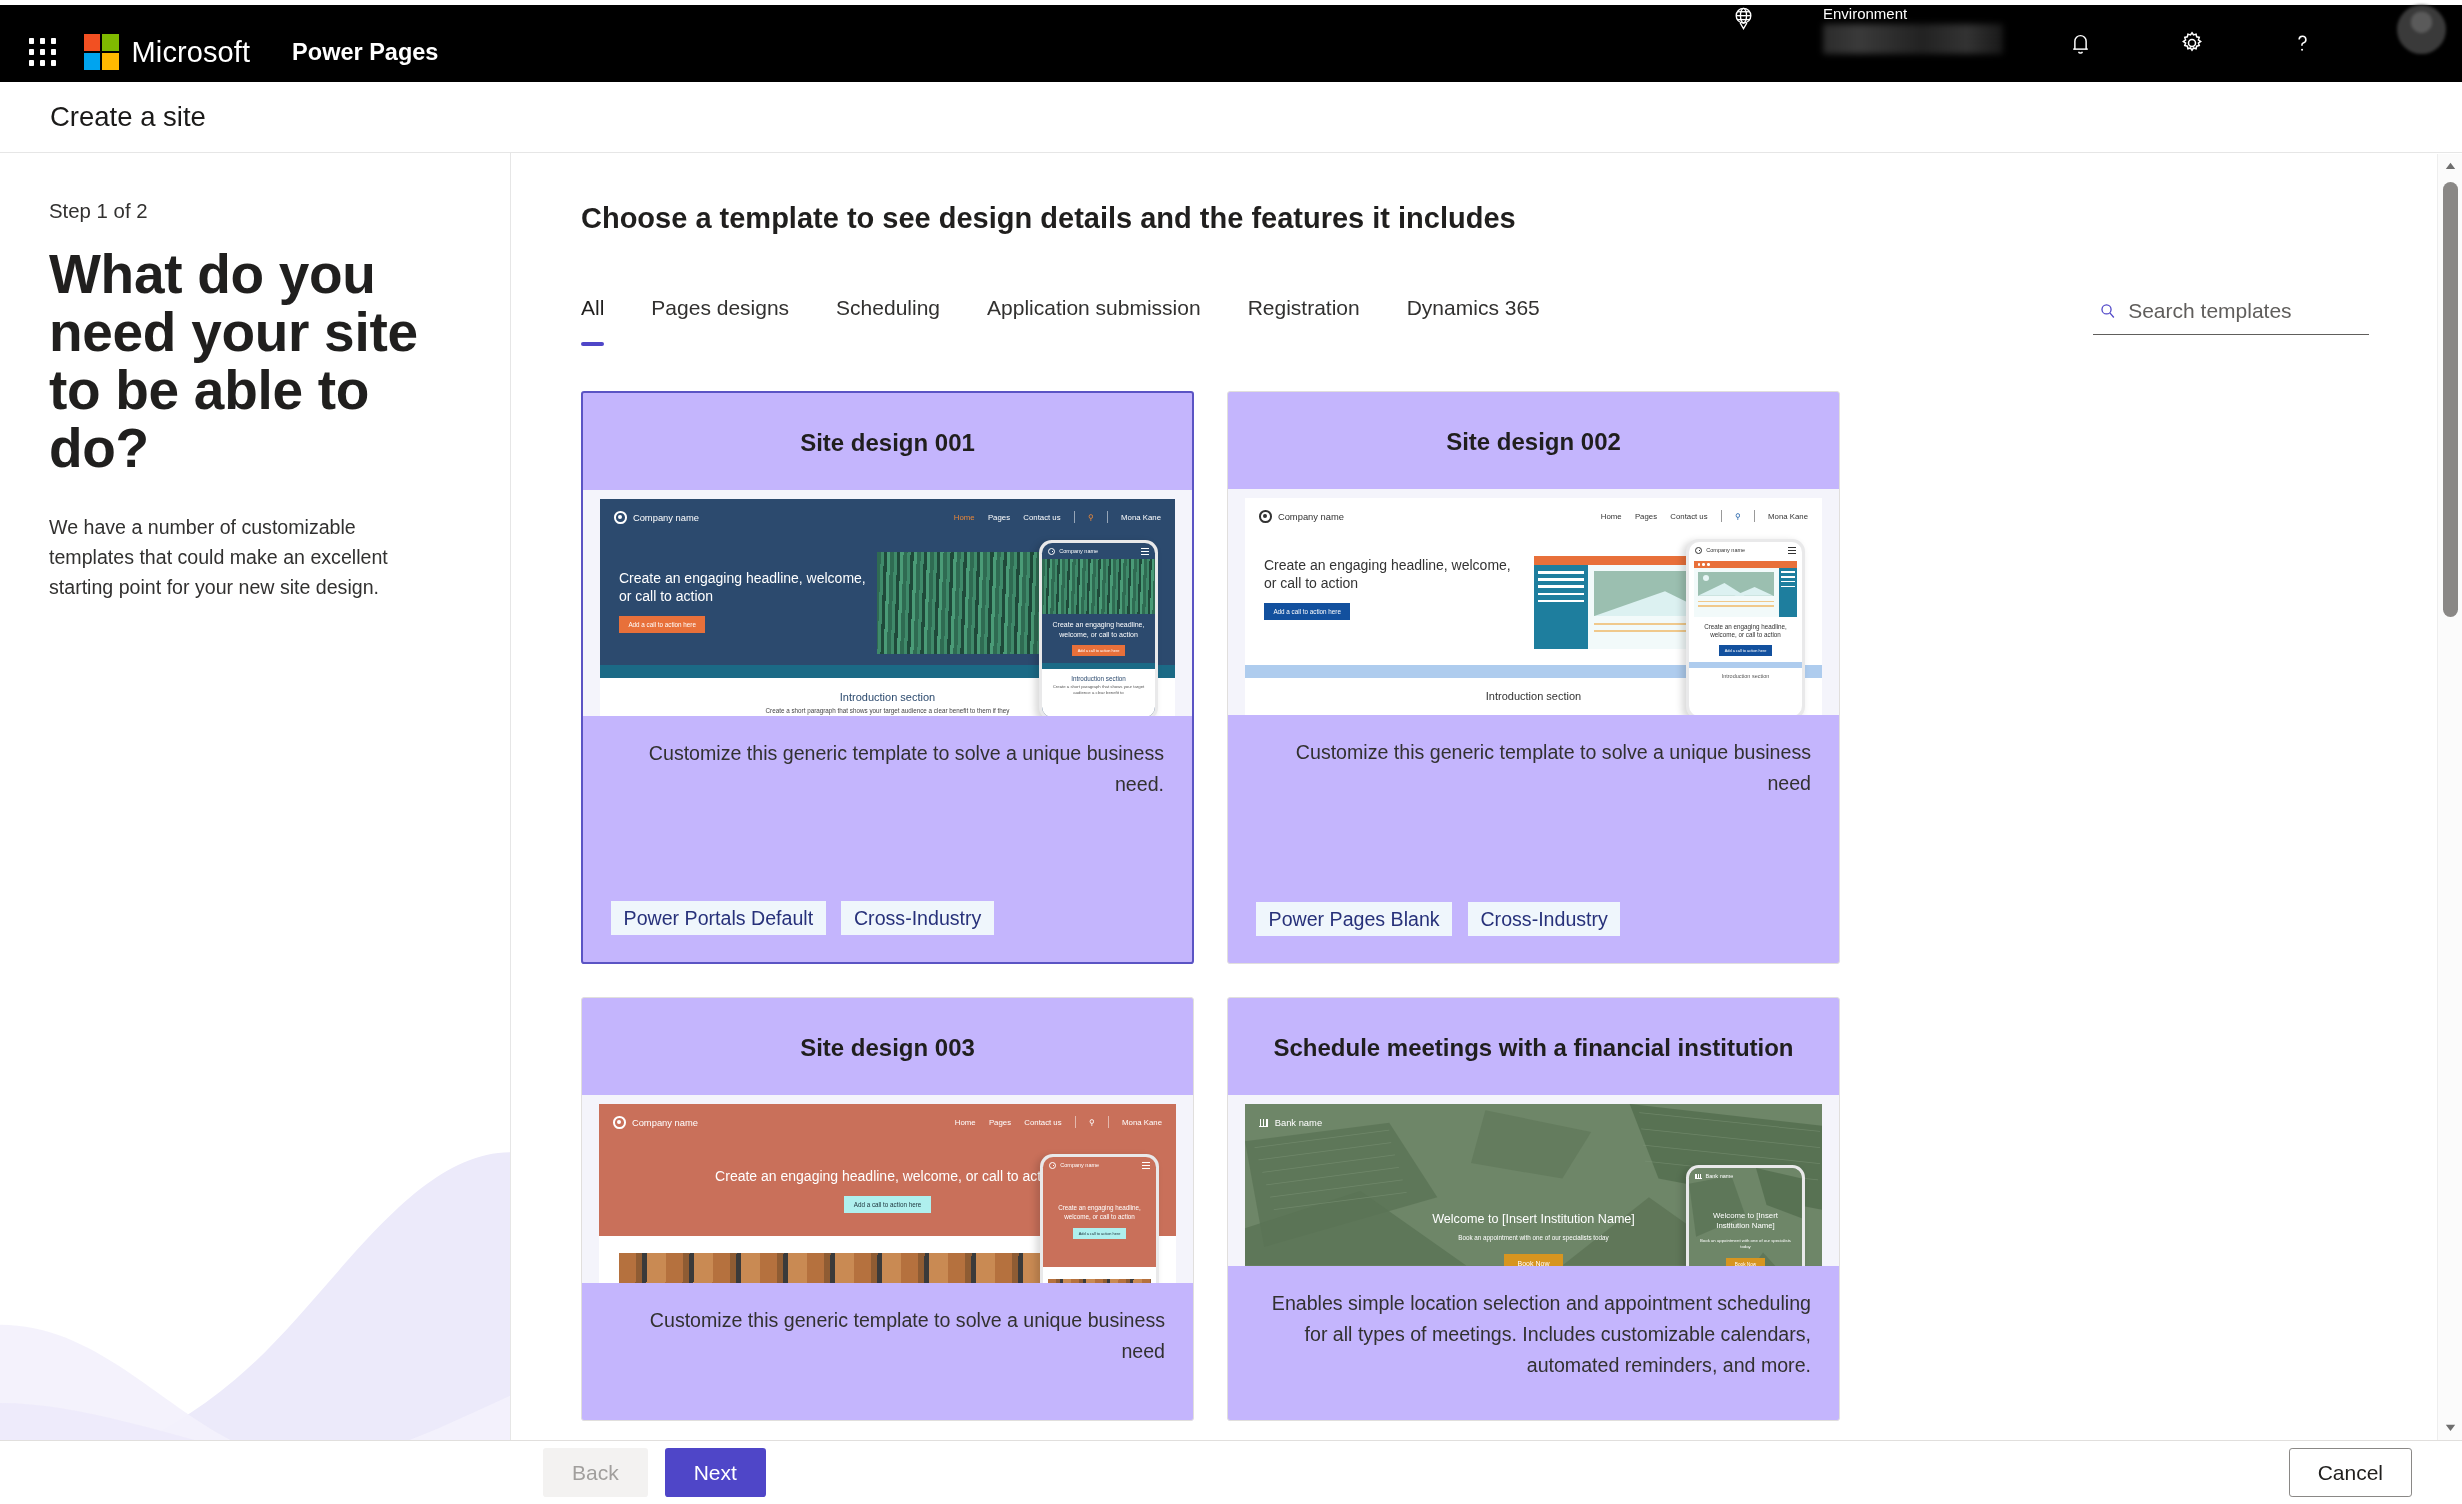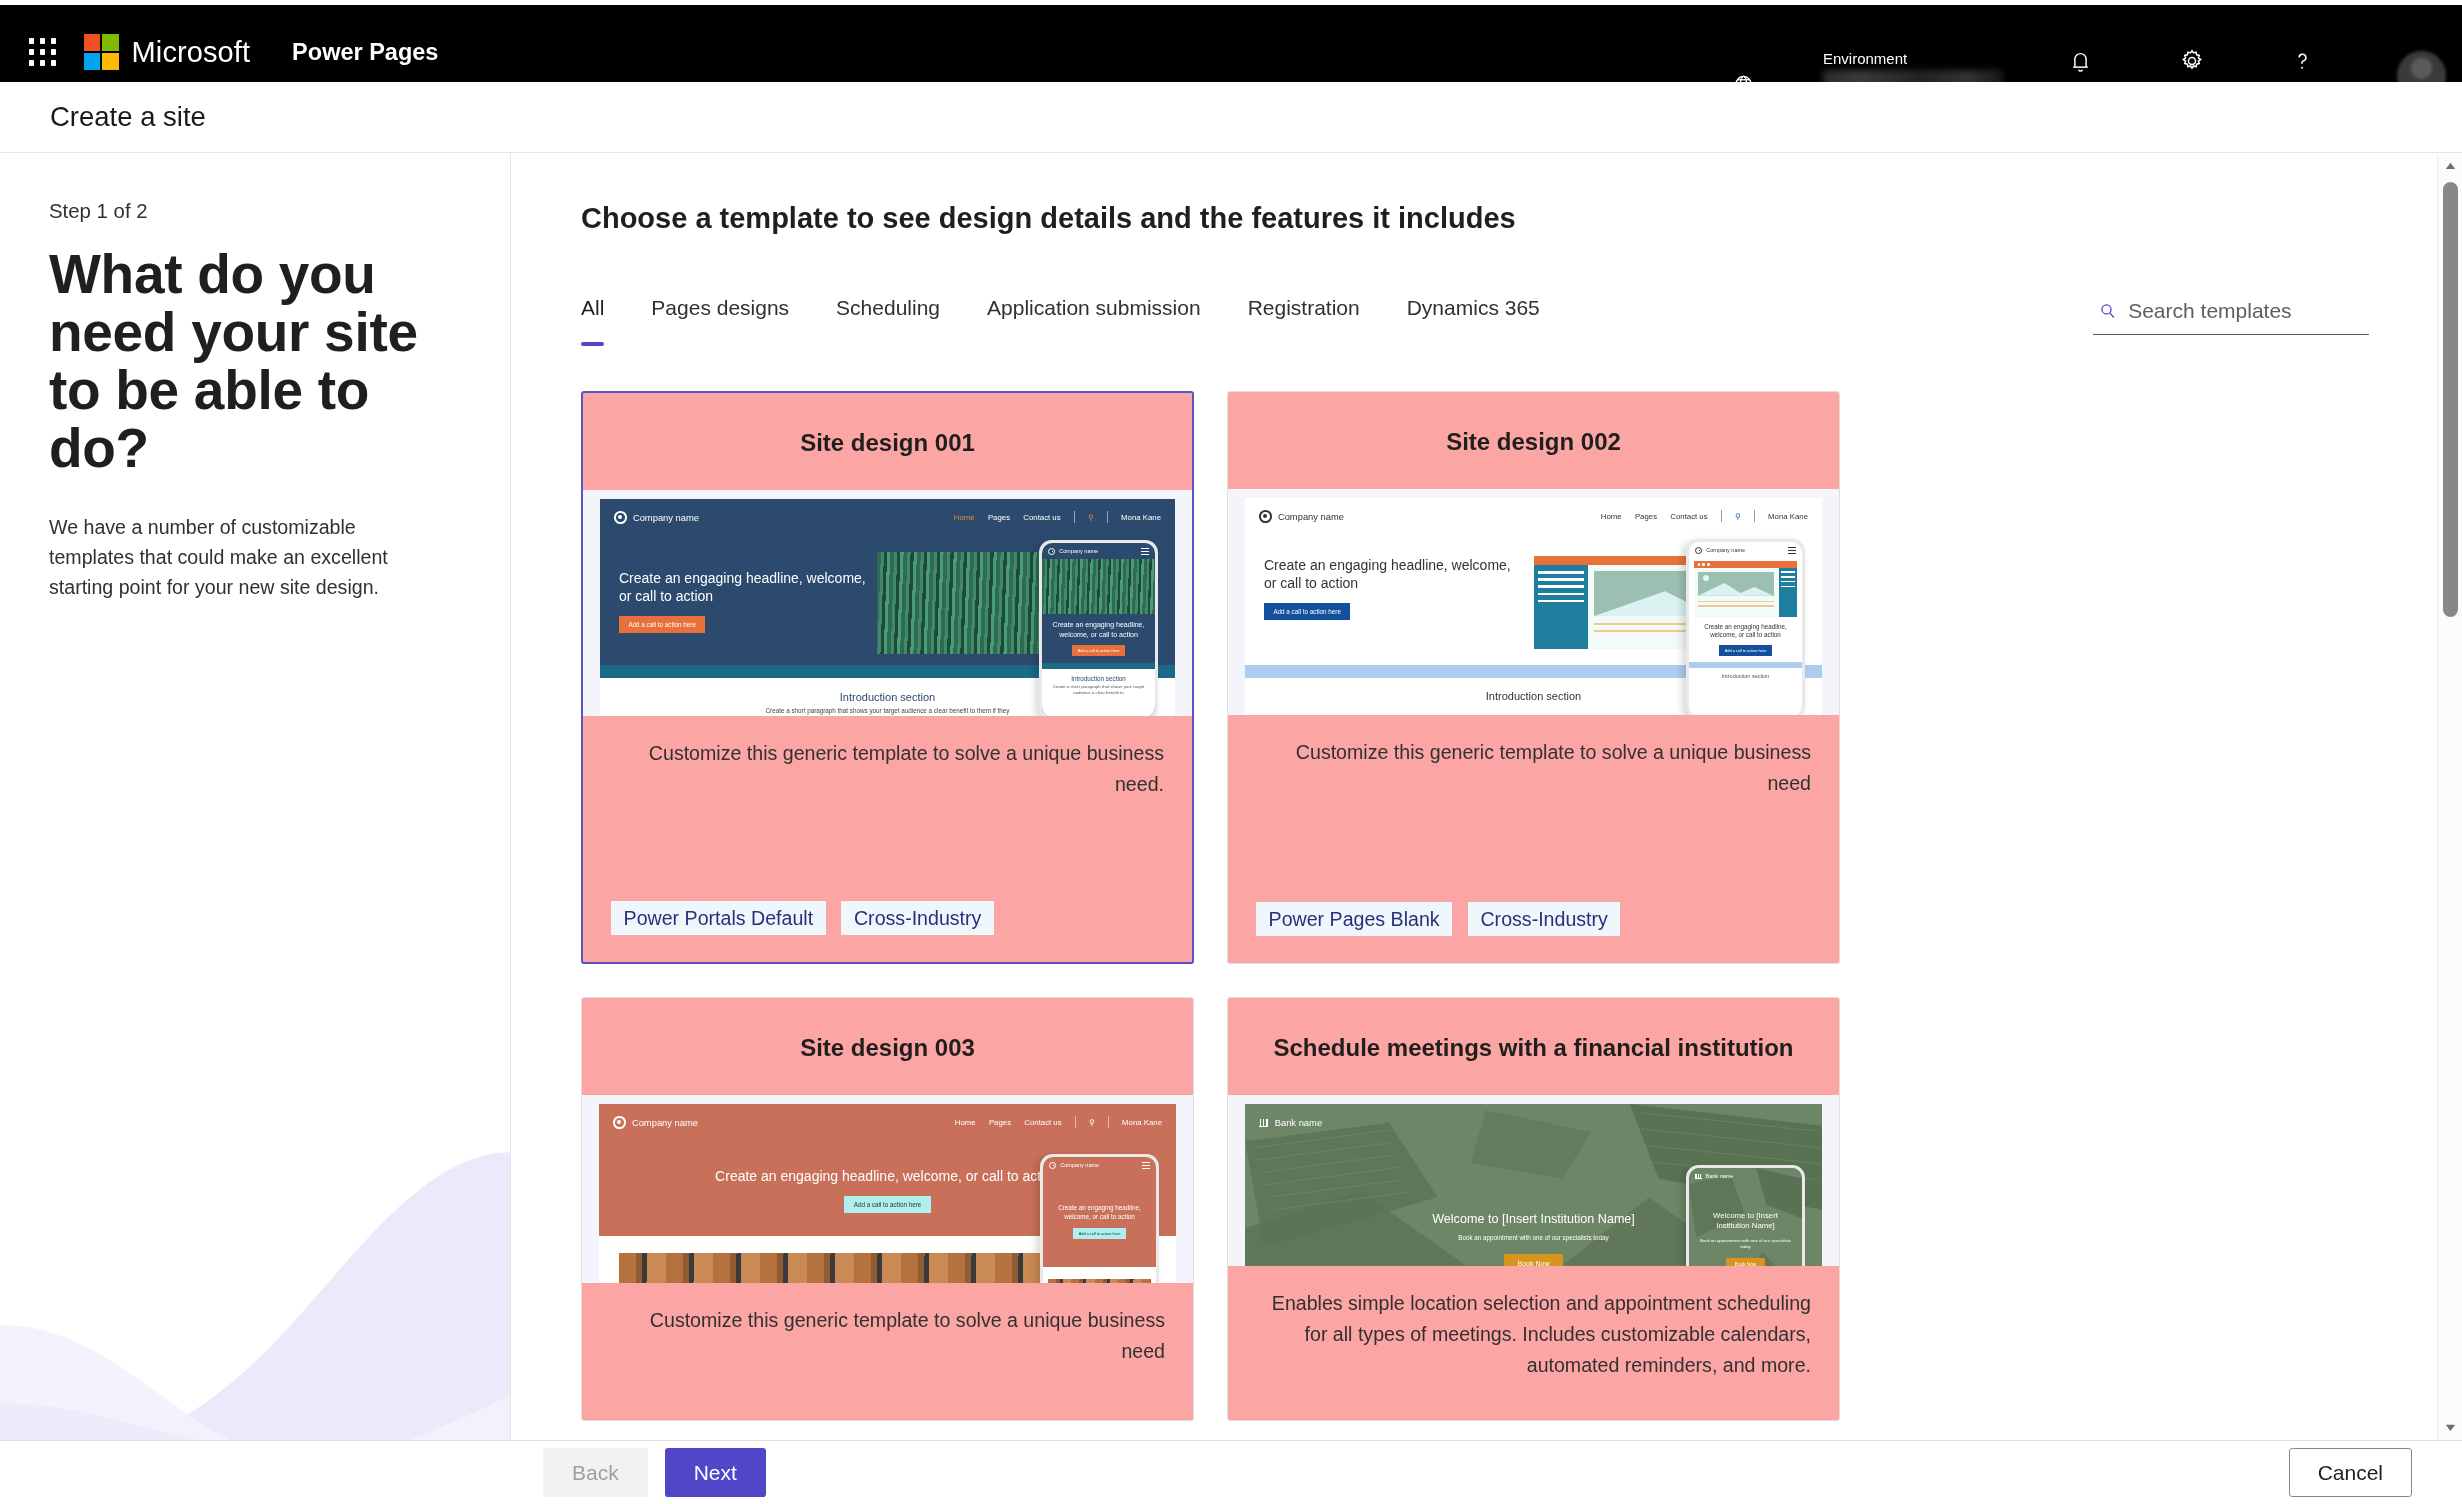--- a/index.html
+++ b/index.html
@@ -22,21 +22,21 @@
   .waffle-grid i { width: 5.5px; height: 5.5px; background: #fff; border-radius: 0.8px; display: block; }
   .ms-logo { display: flex; align-items: center; gap: 12.6px; margin-left: 11px; }
   .ms-squares { display: grid; grid-template-columns: 16.5px 16.5px; grid-template-rows: 16.5px 16.5px; grid-gap: 2.4px; }
   .ms-squares i { display: block; width: 16.5px; height: 16.5px; }
   .ms-squares i:nth-child(1) { background: #F25022; }
   .ms-squares i:nth-child(2) { background: #7FBA00; }
   .ms-squares i:nth-child(3) { background: #00A4EF; }
   .ms-squares i:nth-child(4) { background: #FFB900; }
   .ms-word { color: #fff; font-size: 29px; font-weight: 400; letter-spacing: 0.1px; }
   .app-name { color: #fff; font-size: 23.5px; font-weight: 600; margin-left: 42px; }
-  .suite-right { margin-left: auto; display: flex; align-items: flex-end; height: 100%; gap: 44px; }
+  .suite-right { margin-left: auto; display: flex; align-items: flex-start; height: 100%; gap: 44px; }
   .globe-btn { width: 58px; display: flex; justify-content: center; align-items: center; cursor: pointer; }
   .env-block { margin-left: 6.3px; display: flex; flex-direction: column; justify-content: center; width: 180px; }
   .env-label { color: #fff; font-size: 15px; line-height: 17px; }
   .env-value {
     height: 30px; margin-top: 2.4px; border-radius: 1.6px;
     background: linear-gradient(90deg,#2b2b2b 0%,#3a3a3a 20%,#222 55%,#333 80%,#181818 100%);
     filter: blur(3.1px); color: transparent; font-size: 14px;
   }
   .icon-btn { width: 67px; height: 77px; display: flex; align-items: center; justify-content: center; cursor: pointer; }
   .avatar-wrap { width: 82px; display: flex; align-items: center; justify-content: center; cursor: pointer; }
@@ -97,21 +97,21 @@
   }
   .search-wrap input {
     border: 0; outline: 0; font-size: 21px; color: #323130;
     font-family: "Liberation Sans", sans-serif; background: transparent; width: 100%;
   }
   .search-wrap input::placeholder { color: #605e5c; }
 
   
   .cards { margin-top: 45px; display: flex; flex-wrap: wrap; gap: 33px; }
   .card {
-    width: 613px; background: #fca5a5;
+    width: 613px; background: #c4b5fd;
     border: 0.8px solid #e1dfdd; border-radius: 3.1px;
     display: flex; flex-direction: column;
     cursor: pointer; position: relative; overflow: hidden;
   }
   .card.selected { border: 2.4px solid #5B54C4; }
   .card.tall { height: 573px; }
   .card.short { height: 424px; }
   .card-title { text-align: center; font-size: 24px; font-weight: 600; color: #201f1e; margin: 36px 15.7px 0; }
   .thumb-outer { margin: 33px 0 0; height: 226px; overflow: hidden; position: relative; }
   .thumb { width: 100%; height: 100%; background: #f4f4fb; padding: 9.4px 17px 0 17px; }

